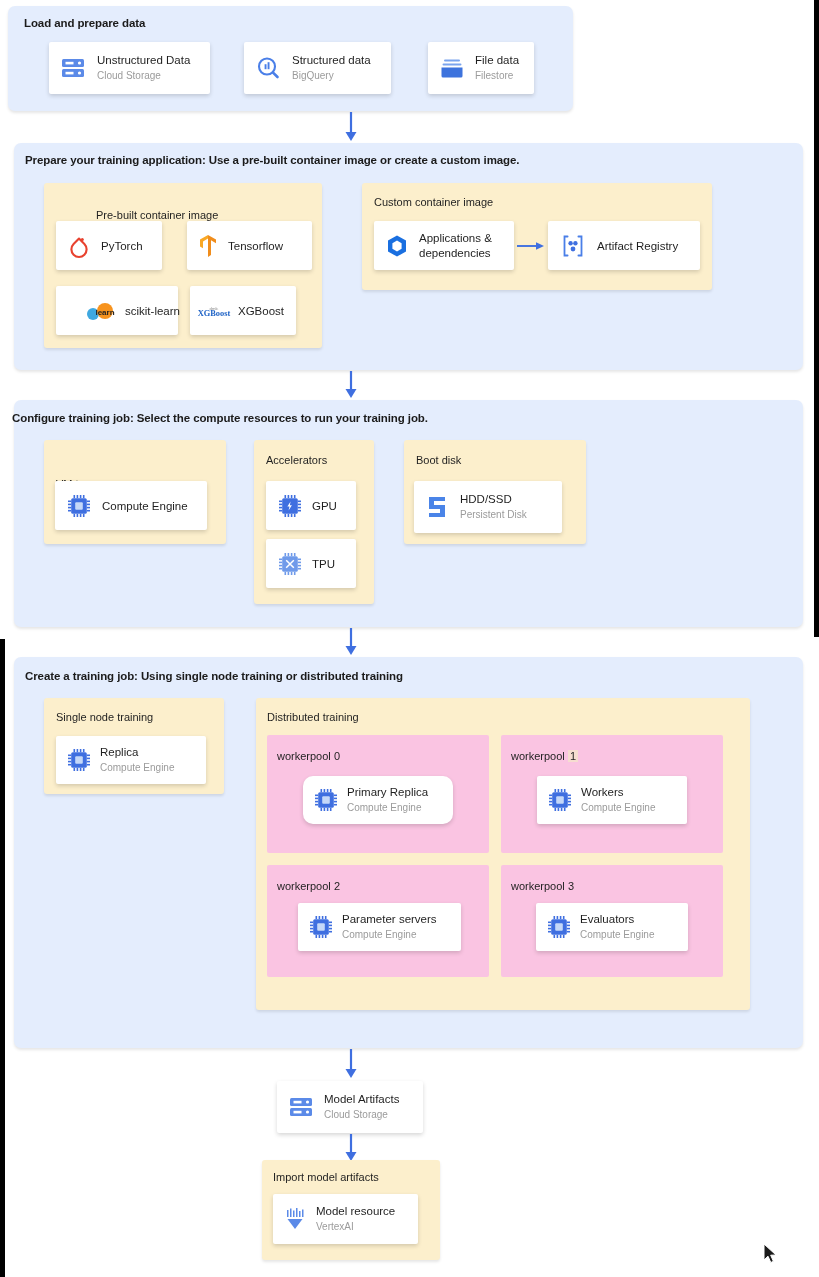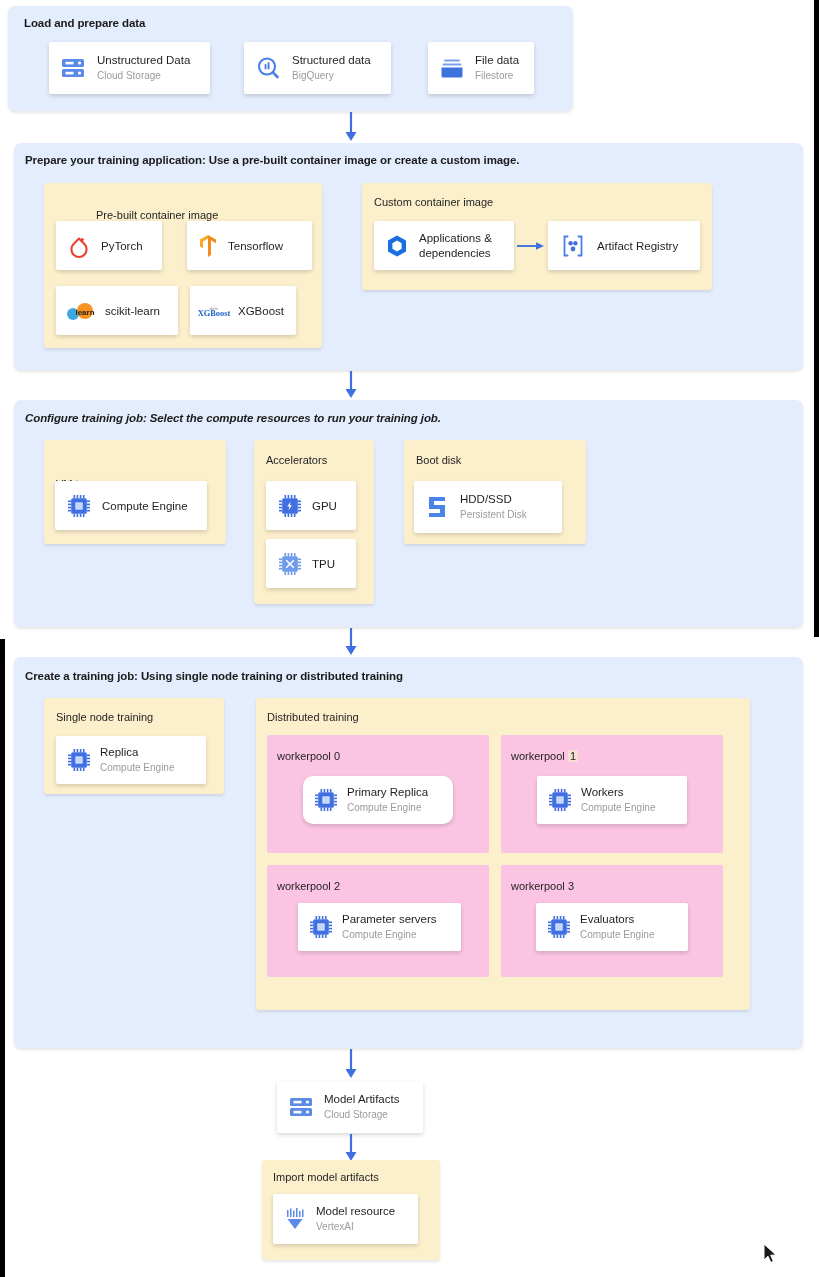--- a/index.html
+++ b/index.html
@@ -171,21 +171,21 @@
   <div class="card" style="left:187px;top:221px;width:125px;height:49px;">
     <span class="ico" style="margin-left:12px;margin-right:11px;">
       <svg width="18" height="24" viewBox="0 0 18 24">
         <path d="M9 1 L17 5.6 V9.2 L12 6.3 V21 L9 23 V1z" fill="#f08d1c"></path>
         <path d="M9 1 L1 5.6 V12.5 L4 14.2 V7.4 L9 4.5z" fill="#f9a825"></path>
       </svg>
     </span>
     <span class="t1only">Tensorflow</span>
   </div>
 
-  <div class="card" style="left:56px;top:286px;width:122px;height:49px;">
+  <div class="card" style="left:56px;top:286px;width:122px;height:49px;padding-left:20px;">
     <span class="ico" style="margin-left:10px;margin-right:9px;">
       <svg width="30" height="22" viewBox="0 0 30 22">
         <circle cx="7" cy="14" r="6" fill="#3fa8e0"></circle>
         <circle cx="19" cy="11" r="8" fill="#f7931e"></circle>
         <text x="19" y="15" font-family="Liberation Sans, sans-serif" font-size="8" font-weight="bold" fill="#1f1f1f" text-anchor="middle">learn</text>
       </svg>
     </span>
     <span class="t1only">scikit-learn</span>
   </div>
 
@@ -237,21 +237,21 @@
   </div>
 
   <div class="arrow" style="left:343px;top:371px;">
     <svg width="16" height="28" viewBox="0 0 16 28">
       <line x1="8" y1="0" x2="8" y2="20" stroke="#3f6fe0" stroke-width="2.2"></line>
       <path d="M8 27 L2.5 18 H13.5 Z" fill="#3f6fe0"></path>
     </svg>
   </div>
 
   <div class="panel" style="left:14px;top:400px;width:789px;height:227px;"></div>
-  <div class="panel-title" style="left:25px;top:412px;font-style:italic;">Configure training job: Select the compute resources to run your training job.</div>
+  <div class="panel-title" style="left:12px;top:412px;">Configure training job: Select the compute resources to run your training job.</div>
 
   <div class="group" style="left:44px;top:440px;width:182px;height:104px;"></div>
   <div class="group-title" style="left:56px;top:454px;margin-top:24px;">VM type</div>
   <div class="card" style="left:55px;top:481px;width:152px;height:49px;">
     <span class="ico" style="margin-left:12px;margin-right:11px;">
       <svg width="24" height="24" viewBox="0 0 24 24">
         <g fill="#3f6fe0">
           <rect x="6.5" y="1" width="1.6" height="3.2"></rect>
             <rect x="9.6" y="1" width="1.6" height="3.2"></rect>
           <rect x="12.8" y="1" width="1.6" height="3.2"></rect>

